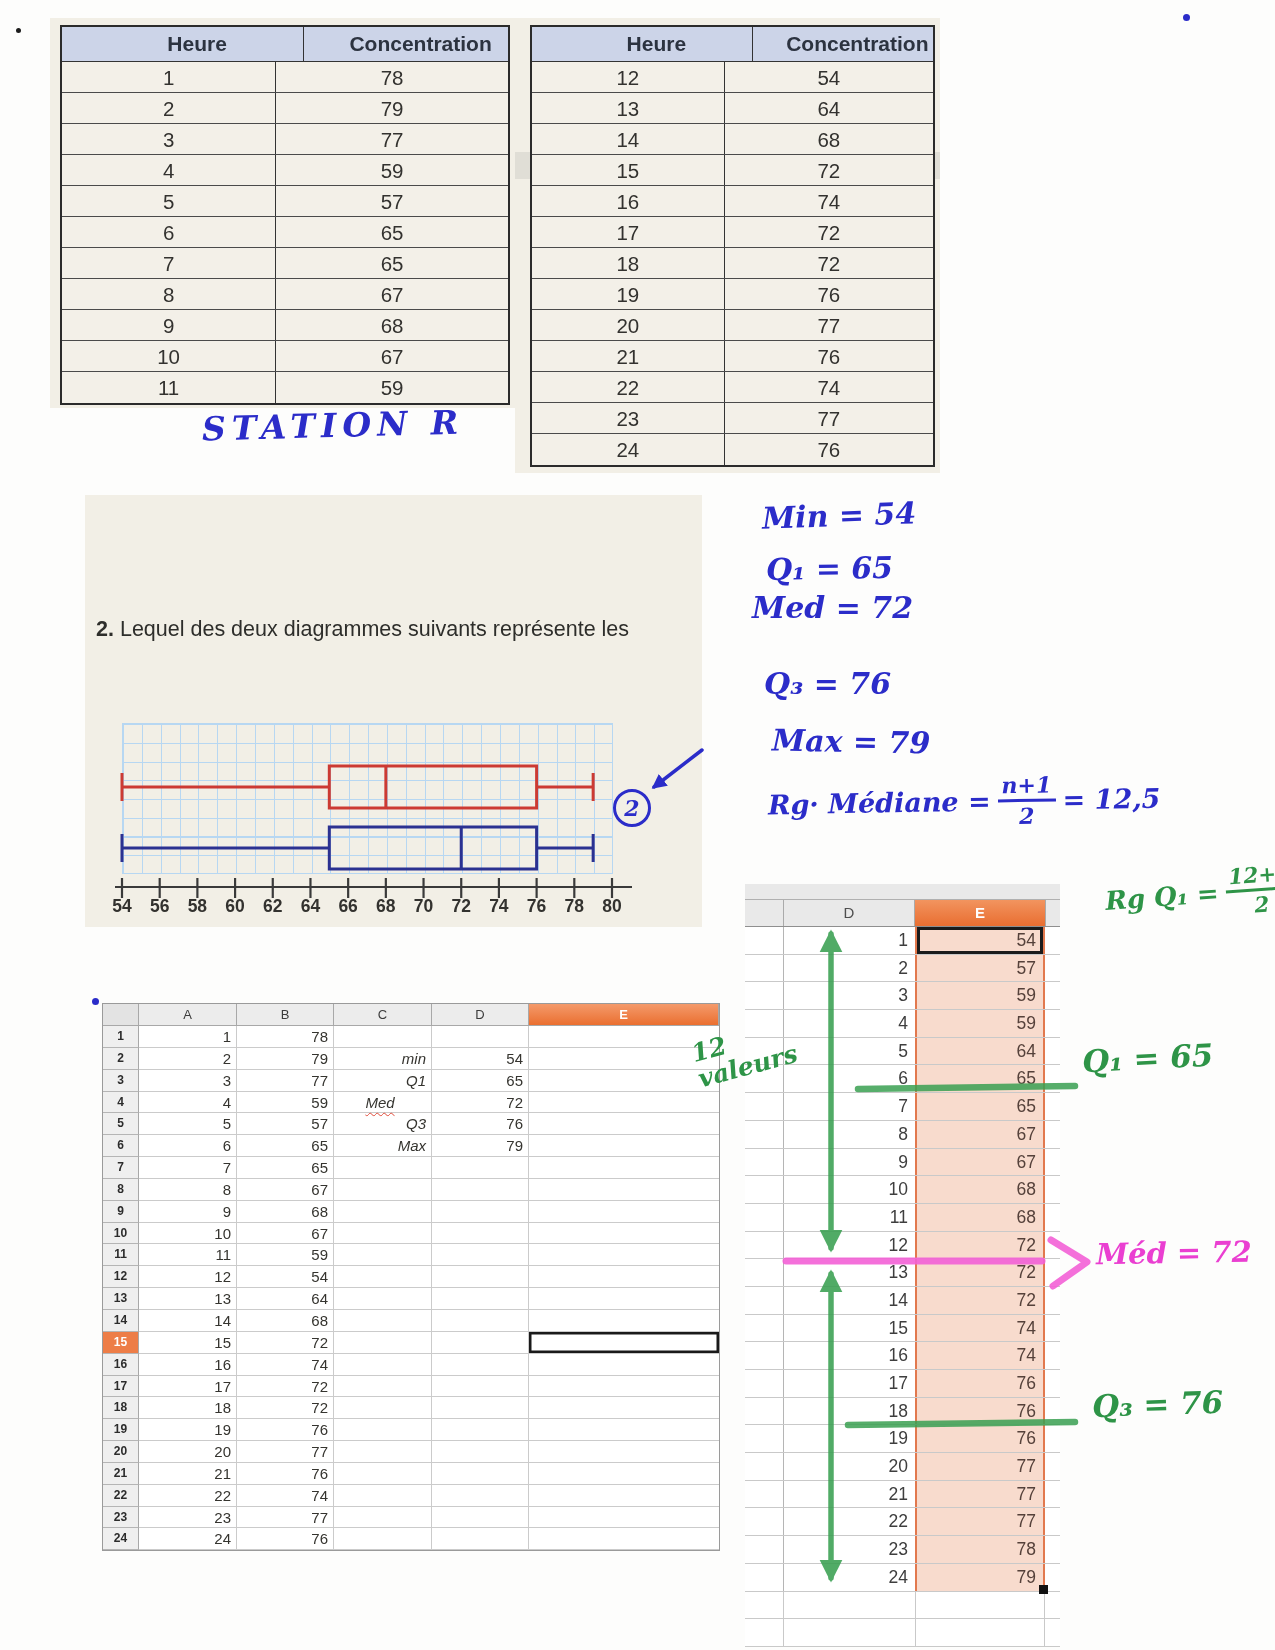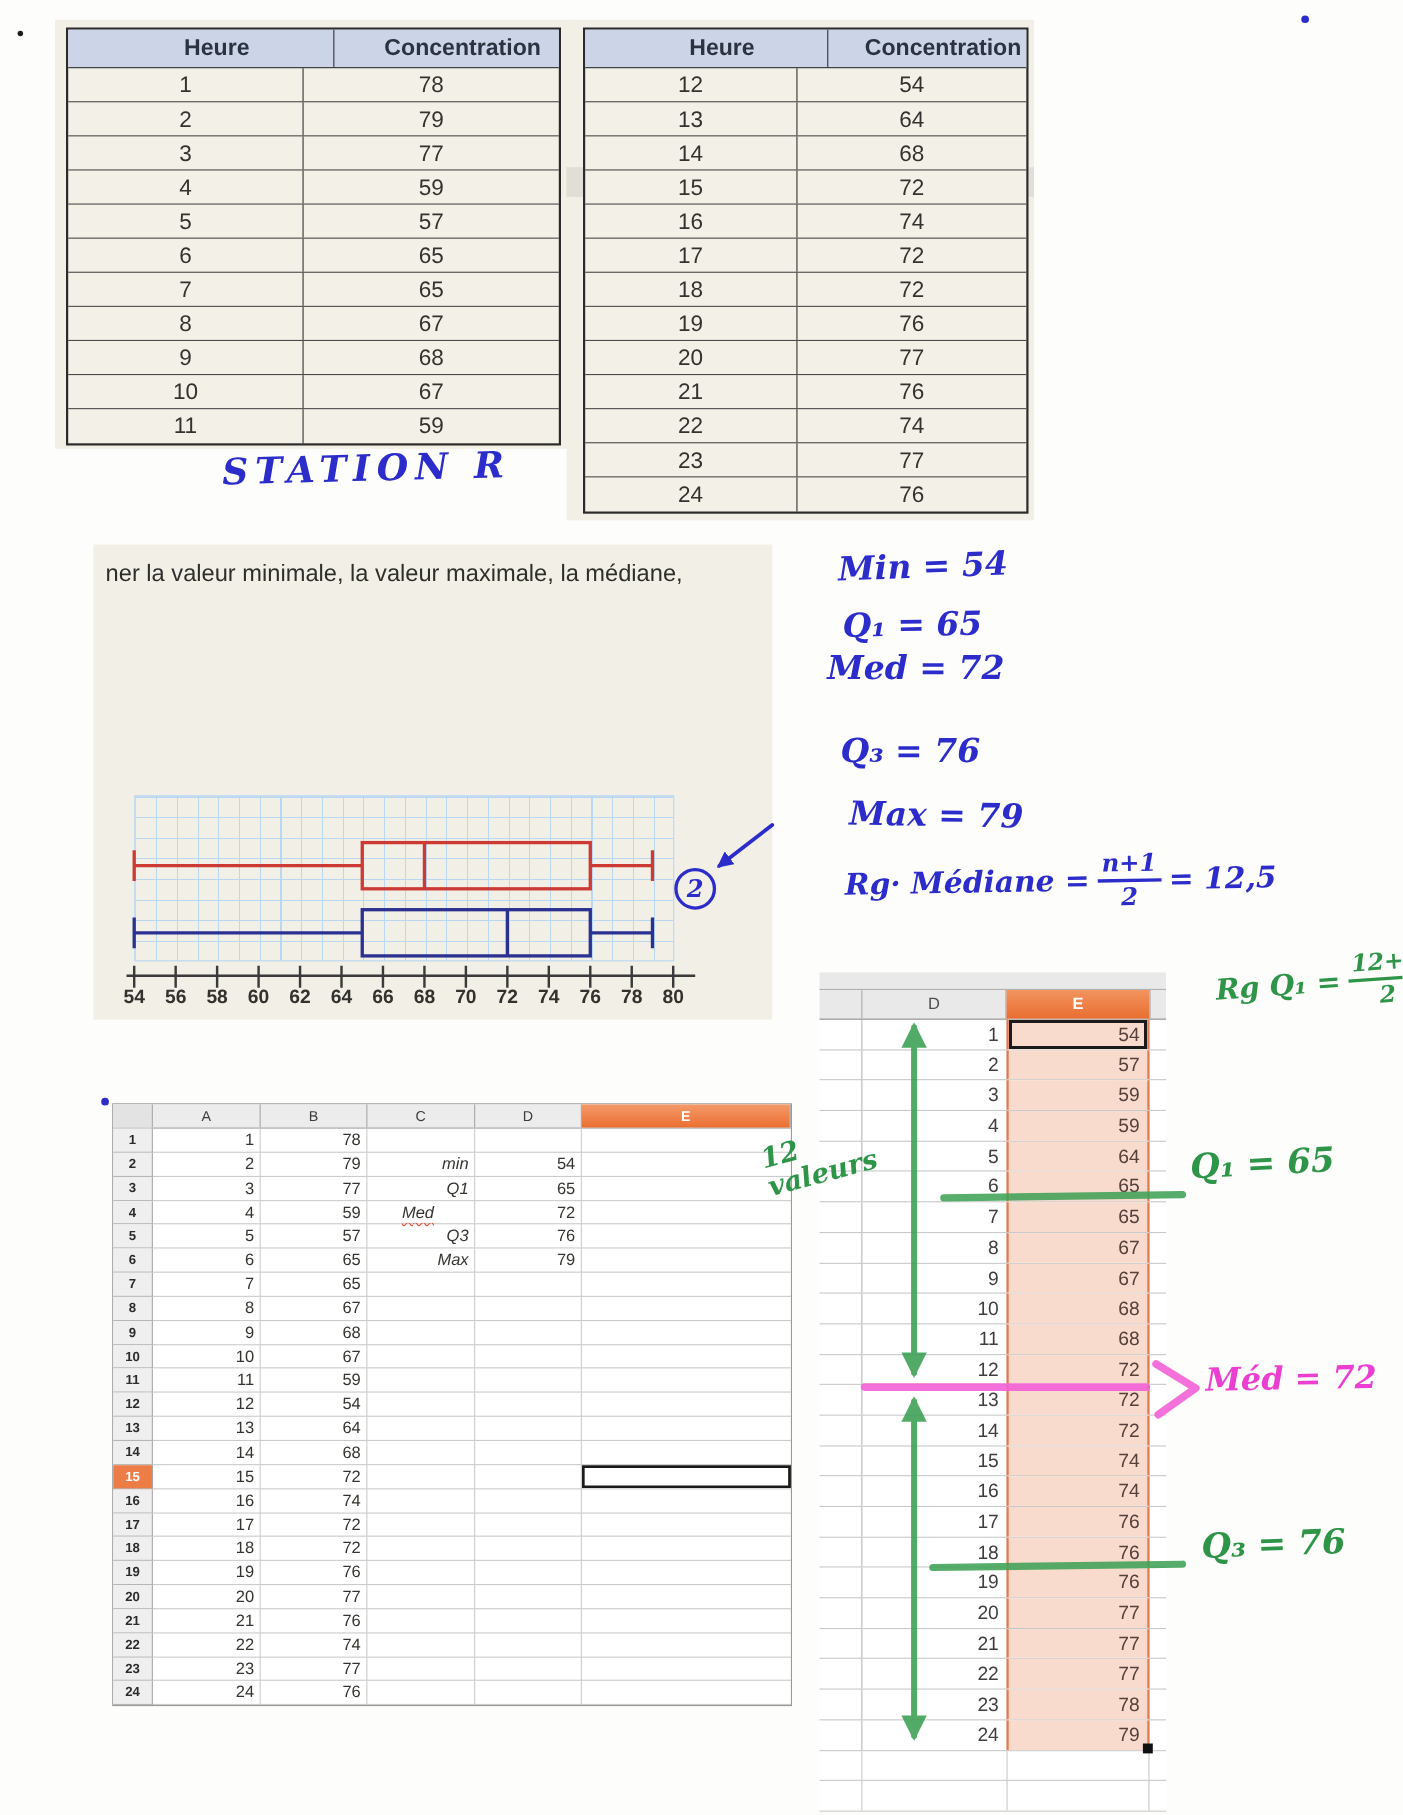--- a/index.html
+++ b/index.html
@@ -248,23 +248,23 @@
       <div class="prow">
         <div class="c1">24</div>
         <div class="c2">76</div>
       </div>
     </div>
 </div>
 
 <div class="note-abs hand hblue station" style="left:202px;top:406px;">STATION R</div>
 
 <div class="abs" style="left:96px;top:506px;">
-  <div class="qline">ner la valeur minimale, la valeur maximale, la médiane,</div>
 </div>
 <div class="abs" style="left:96px;top:614px;">
+  <div class="qline"><span class="qmark">2.</span><span>Lequel des deux diagrammes suivants représente les</span></div>
 </div>
 
 <div class="bp-grid"></div>
 <svg id="bp-svg" style="left:95px;top:690px;z-index:5;" width="545" height="235" viewBox="0 0 545 235">
     <line x1="20" y1="197" x2="537" y2="197" stroke="#3a3a3a" stroke-width="2.2"></line>
     <line x1="27" y1="188" x2="27" y2="208" stroke="#3a3a3a" stroke-width="2.2"></line>
     <line x1="64.6923076923077" y1="188" x2="64.6923076923077" y2="208" stroke="#3a3a3a" stroke-width="2.2"></line>
     <line x1="102.38461538461539" y1="188" x2="102.38461538461539" y2="208" stroke="#3a3a3a" stroke-width="2.2"></line>
     <line x1="140.0769230769231" y1="188" x2="140.0769230769231" y2="208" stroke="#3a3a3a" stroke-width="2.2"></line>
     <line x1="177.76923076923077" y1="188" x2="177.76923076923077" y2="208" stroke="#3a3a3a" stroke-width="2.2"></line>

